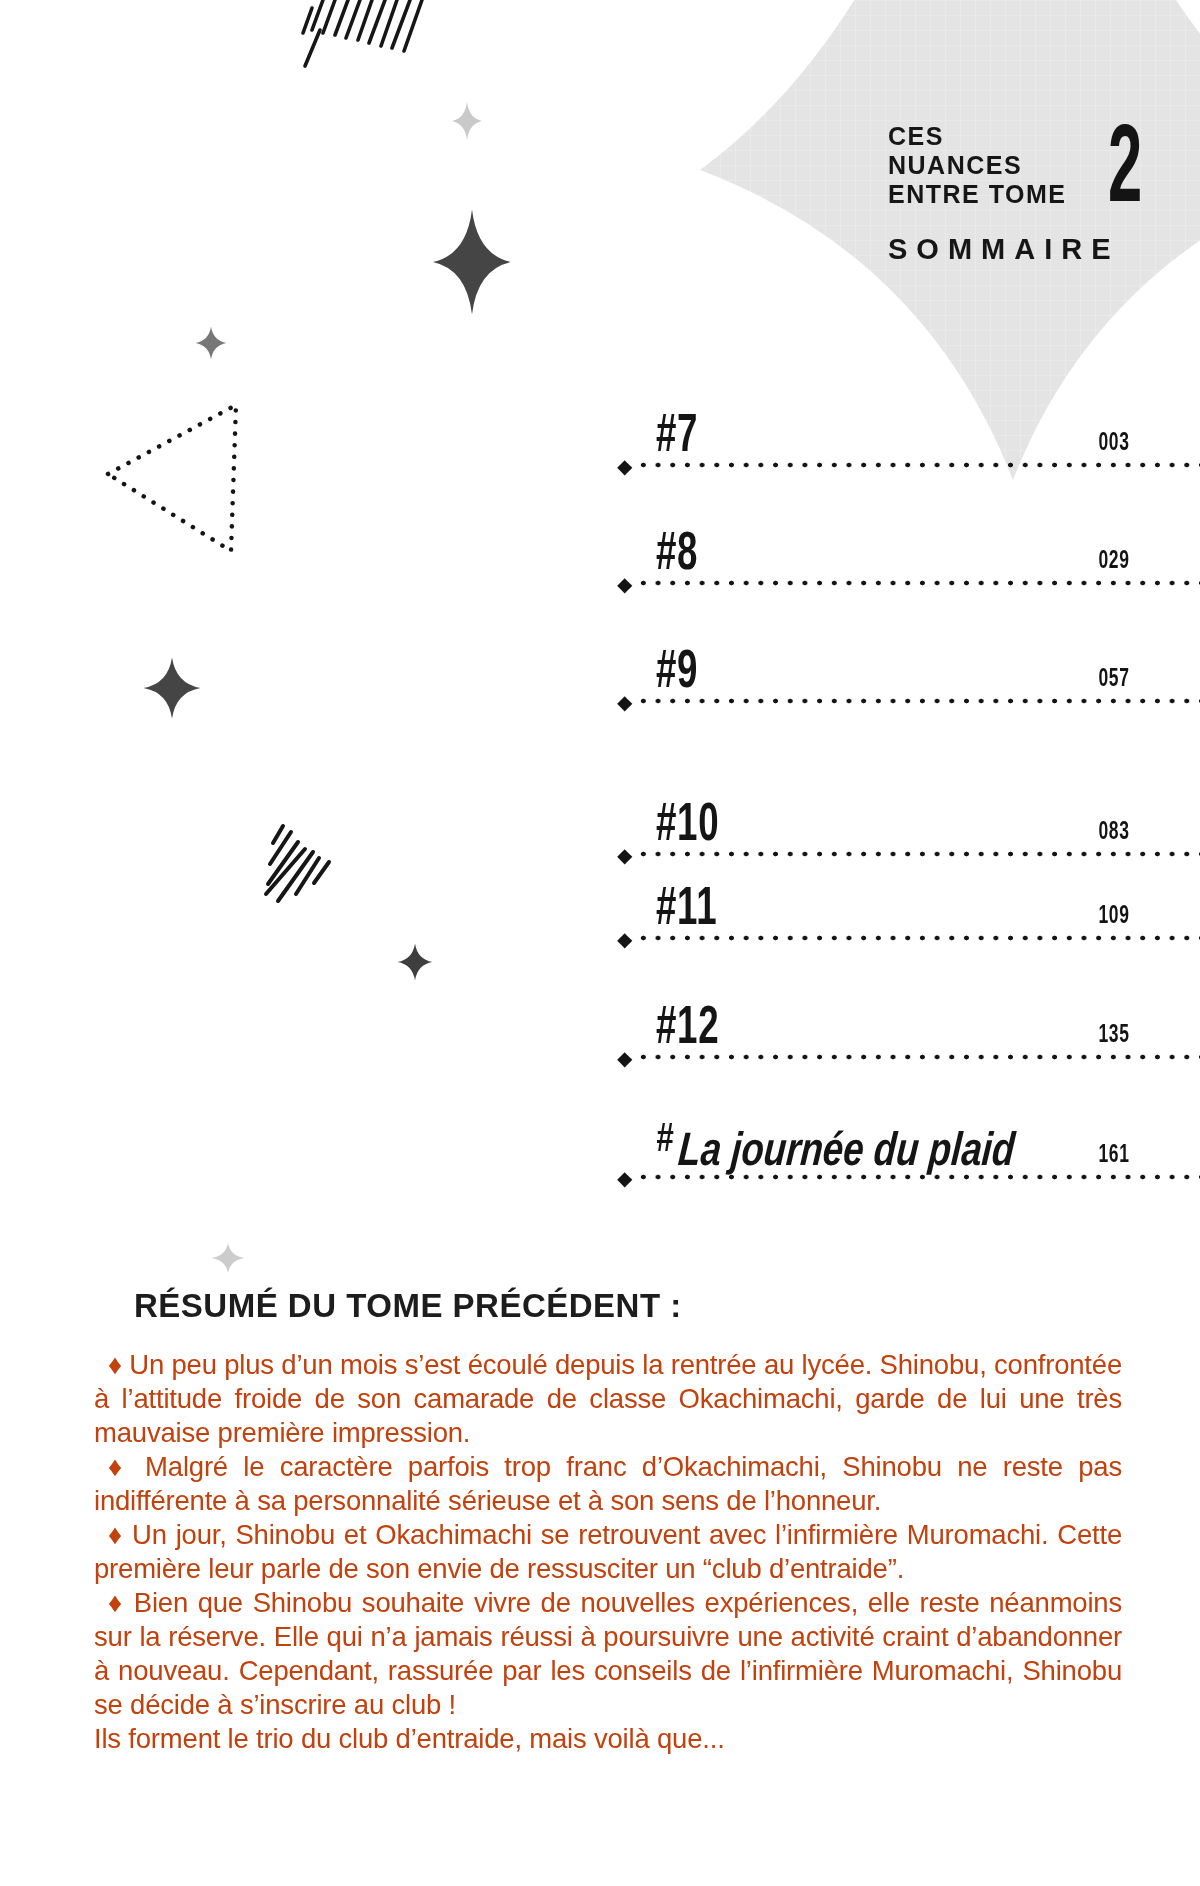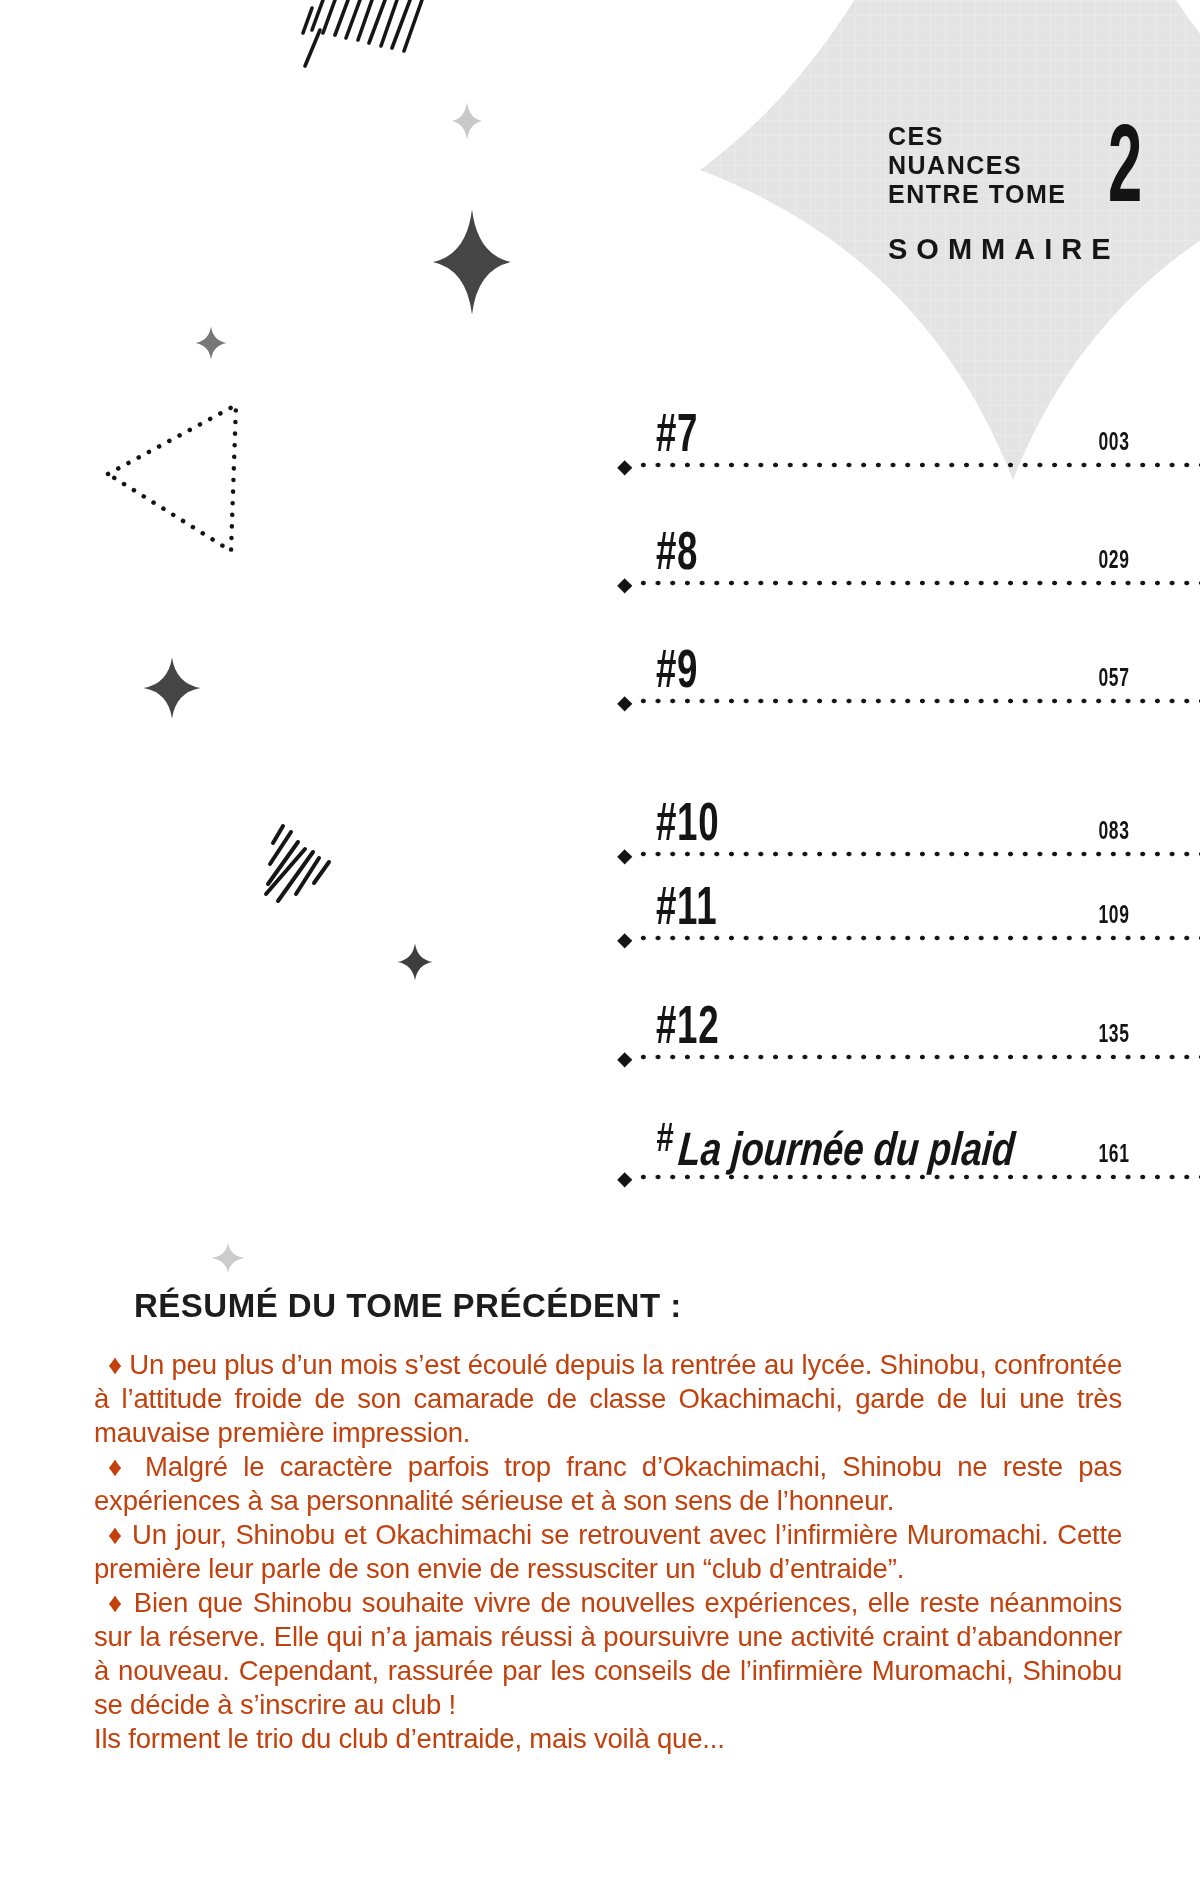--- a/index.html
+++ b/index.html
@@ -151,19 +151,19 @@
       <span class="page-num">161</span>
       <span class="bullet">◆</span>
       <div class="leader"></div>
     </div>
 
   </div>
 
   <div class="summary">
     <h2>RÉSUMÉ DU TOME PRÉCÉDENT :</h2>
     <p>♦ Un peu plus d’un mois s’est écoulé depuis la rentrée au lycée. Shinobu, confrontée à l’attitude froide de son camarade de classe Okachimachi, garde de lui une très mauvaise première impression.</p>
-    <p>♦ Malgré le caractère parfois trop franc d’Okachimachi, Shinobu ne reste pas expériences à sa personnalité sérieuse et à son sens de l’honneur.</p>
+    <p>♦ Malgré le caractère parfois trop franc d’Okachimachi, Shinobu ne reste pas indifférente à sa personnalité sérieuse et à son sens de l’honneur.</p>
     <p>♦ Un jour, Shinobu et Okachimachi se retrouvent avec l’infirmière Muromachi. Cette première leur parle de son envie de ressusciter un “club d’entraide”.</p>
     <p>♦ Bien que Shinobu souhaite vivre de nouvelles expériences, elle reste néanmoins sur la réserve. Elle qui n’a jamais réussi à poursuivre une activité craint d’abandonner à nouveau. Cependant, rassurée par les conseils de l’infirmière Muromachi, Shinobu se décide à s’inscrire au club !</p>
     <p class="no-indent">Ils forment le trio du club d’entraide, mais voilà que...</p>
   </div>
 
 </div>
 
 </body></html>

